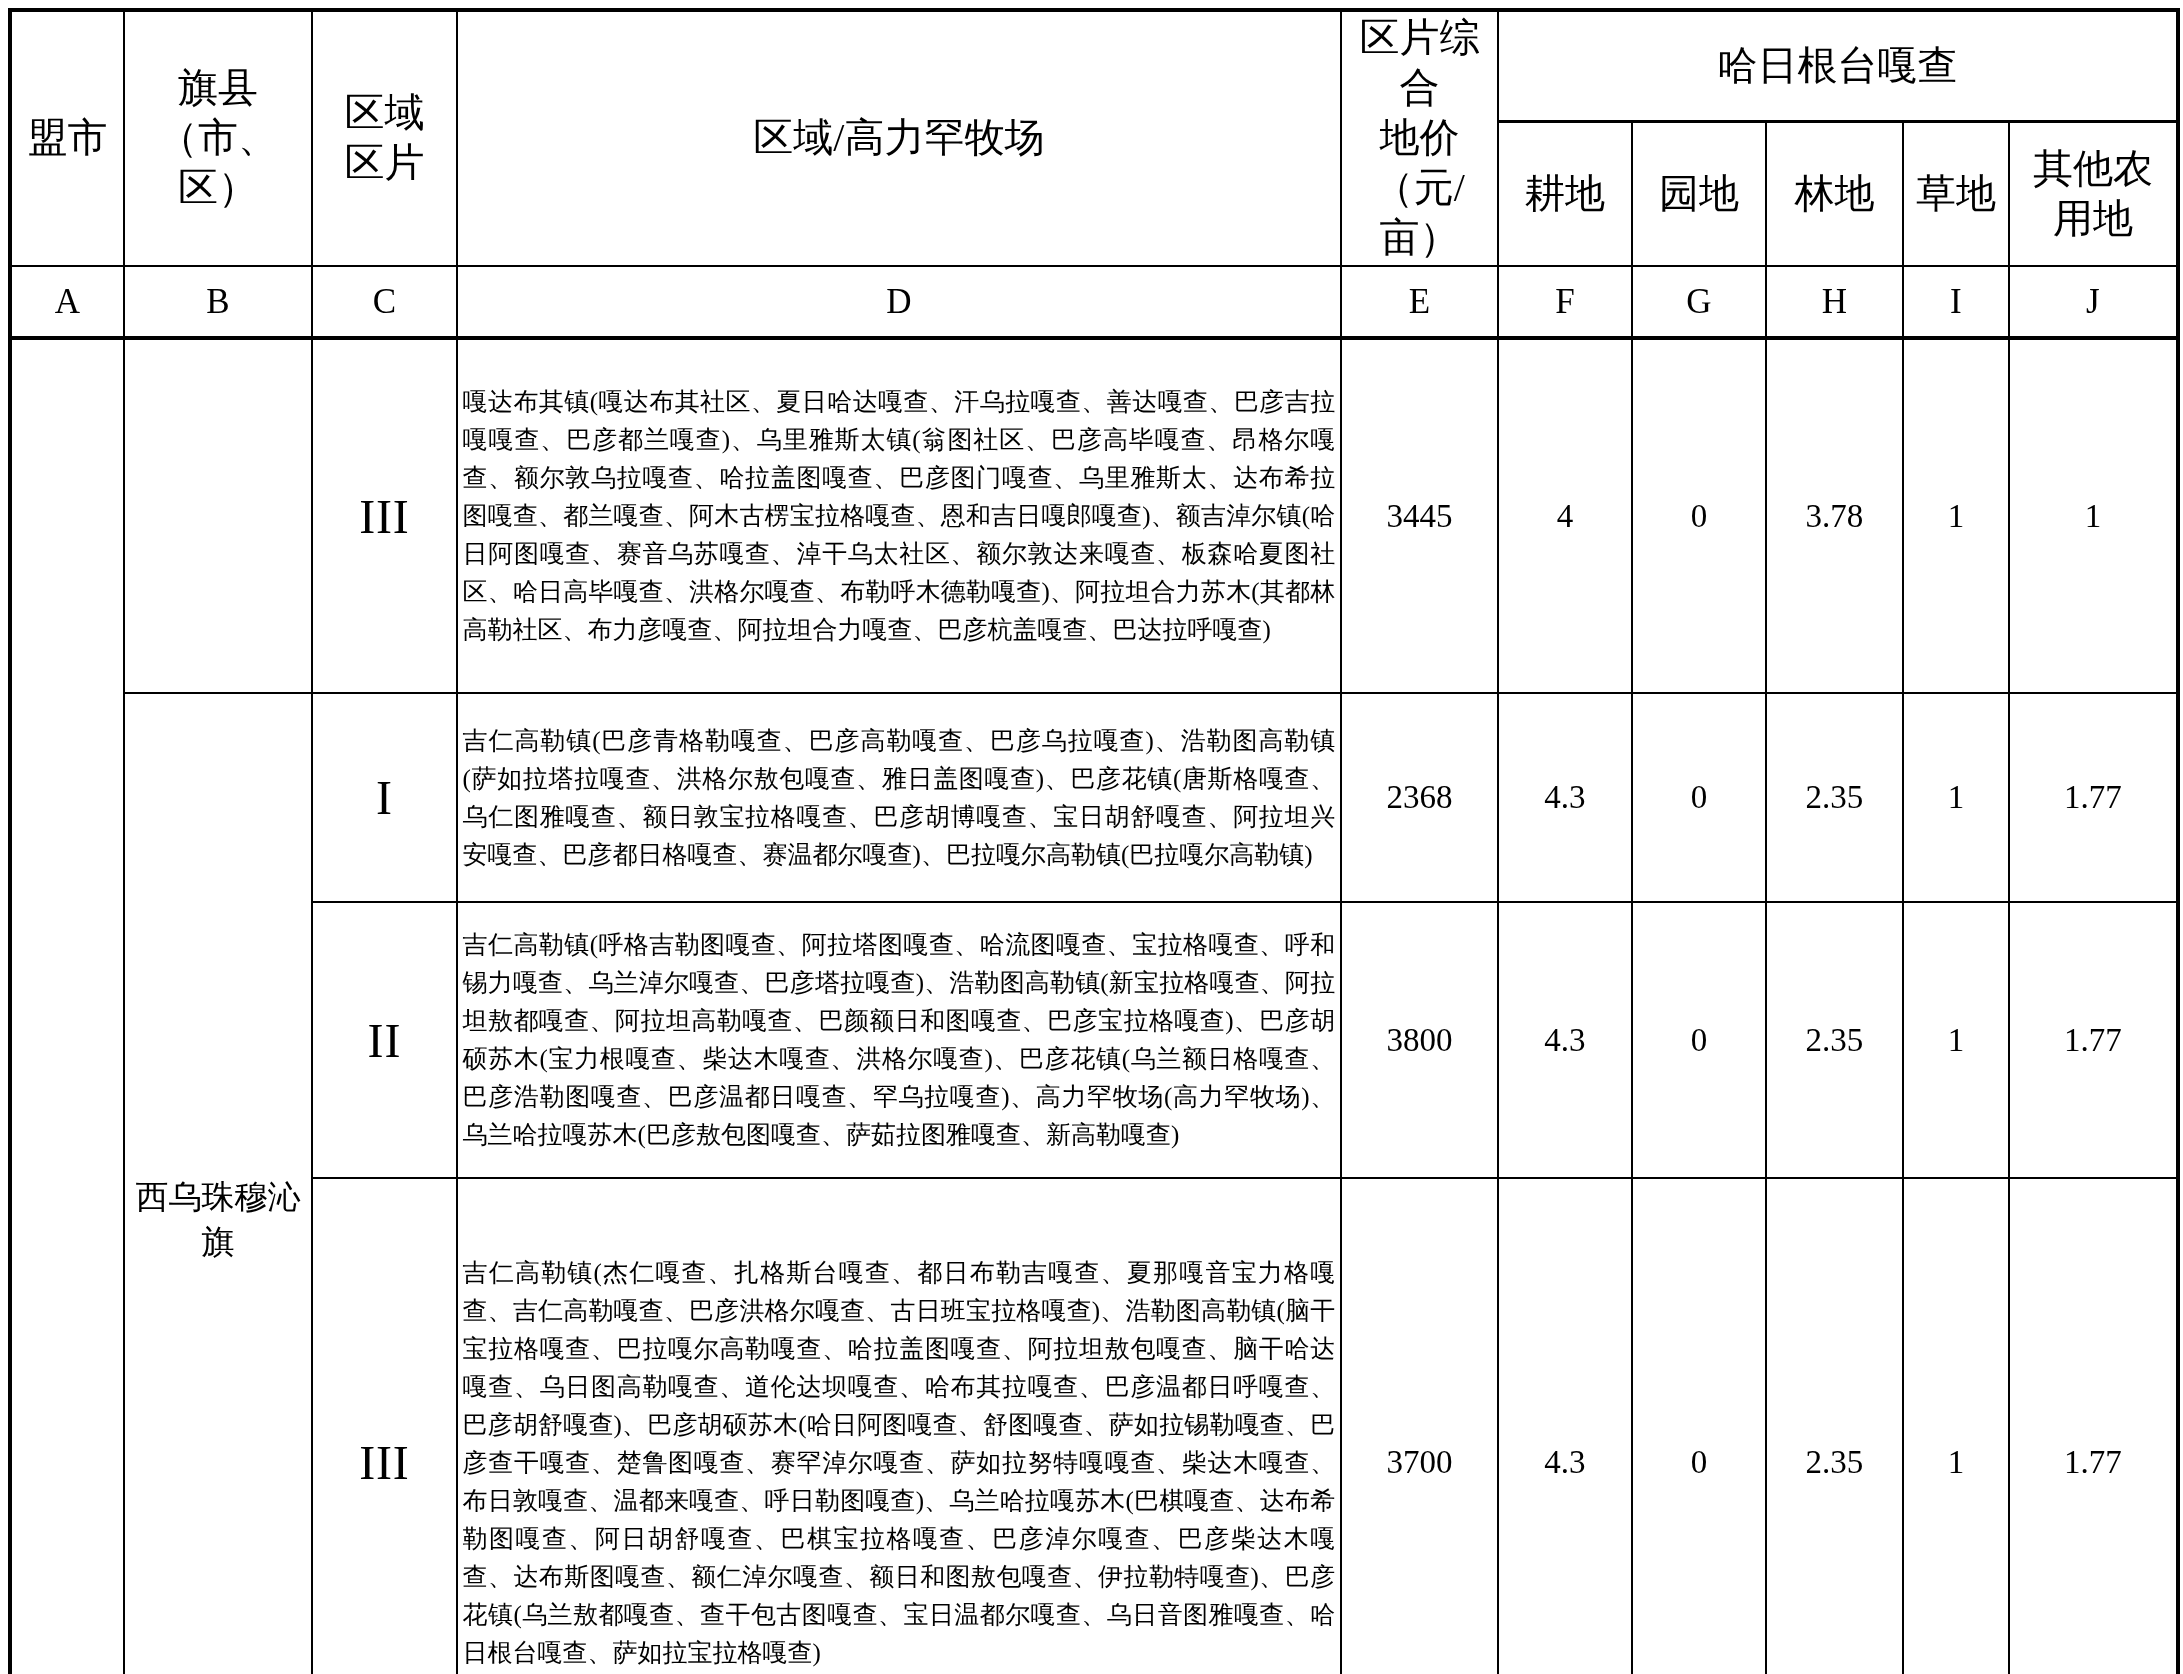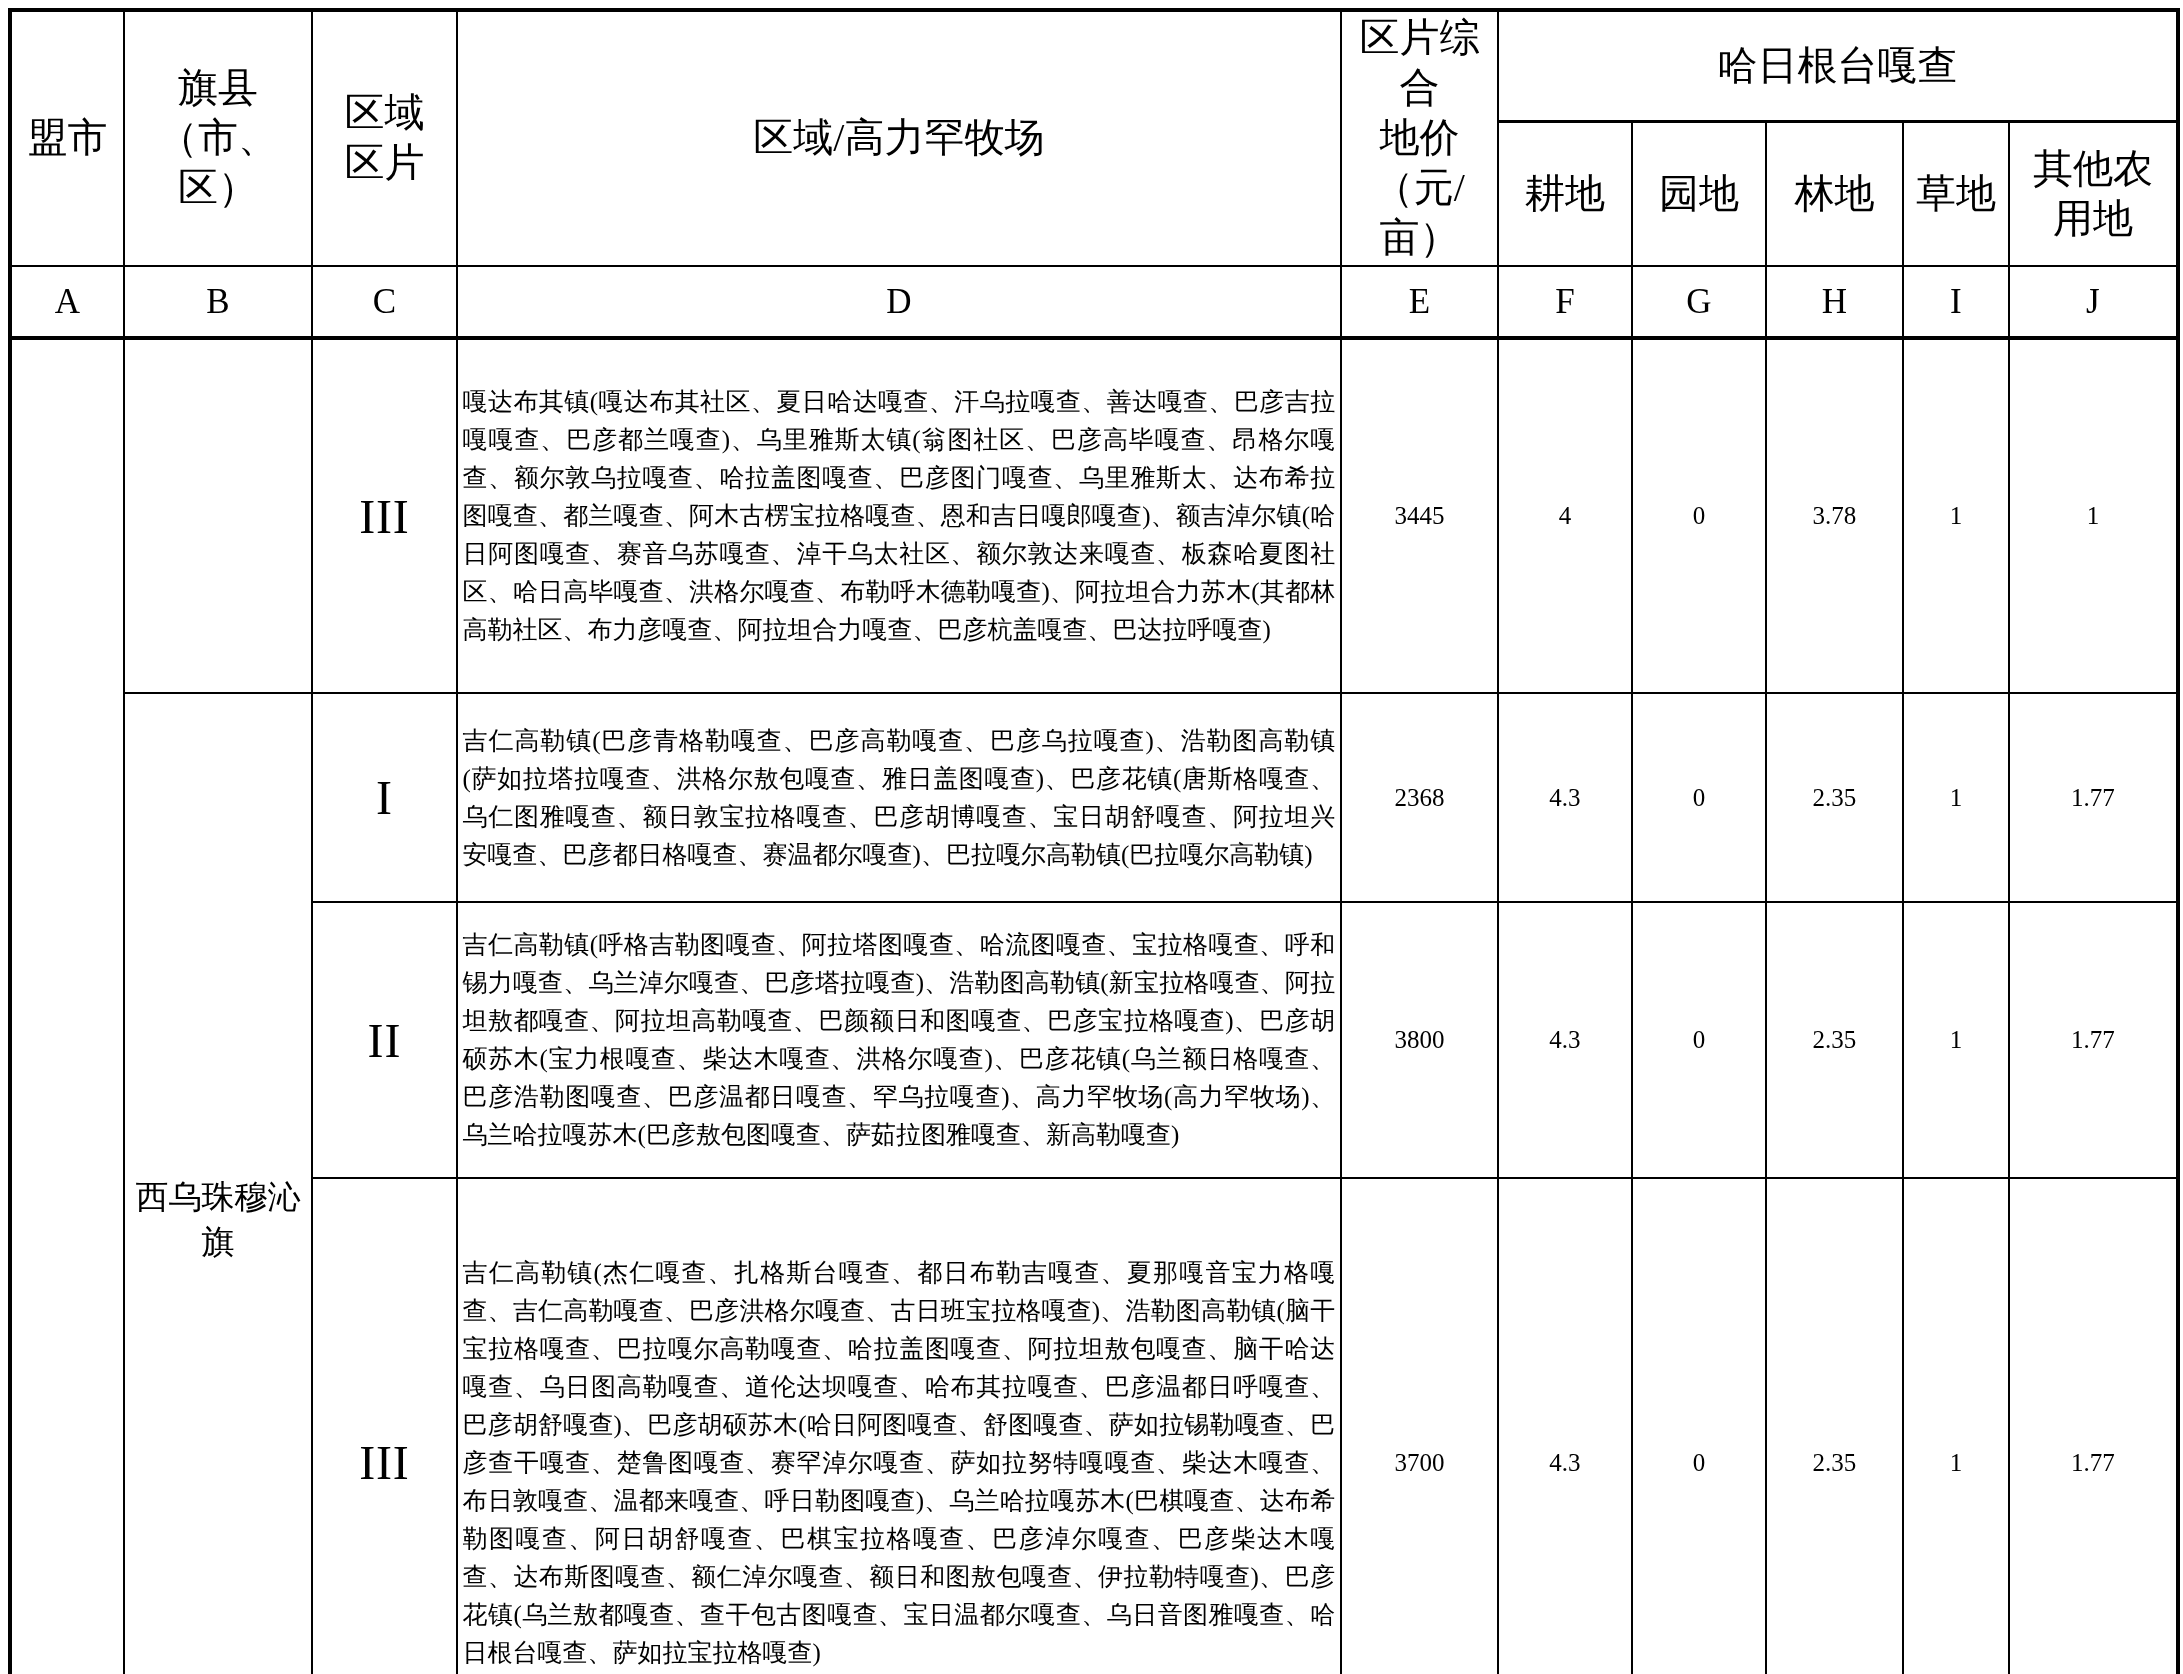--- a/index.html
+++ b/index.html
@@ -66,21 +66,21 @@
   .desc-cell {
     text-align: justify;
     vertical-align: middle;
     font-size: 25px;
     line-height: 38px;
     padding: 4.7px 7.9px 4.7px 4.7px;
   }
   .num-cell {
     text-align: center;
     vertical-align: middle;
-    font-size: 25px;
+    font-size: 33px;
   }
   .county-cell {
     text-align: center;
     vertical-align: middle;
     font-size: 33px;
   }
   .empty-cell {
     background: #ffffff;
   }
 </style>

